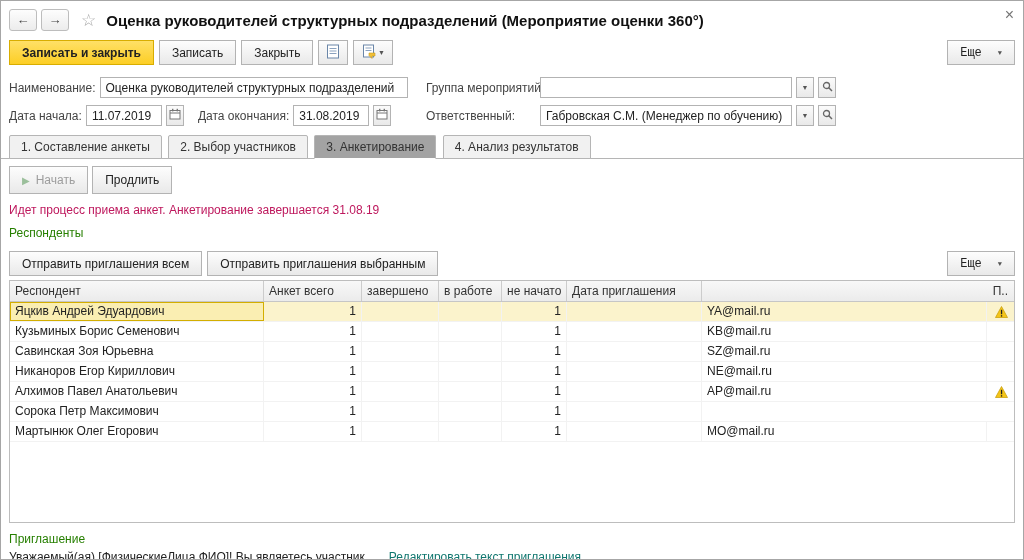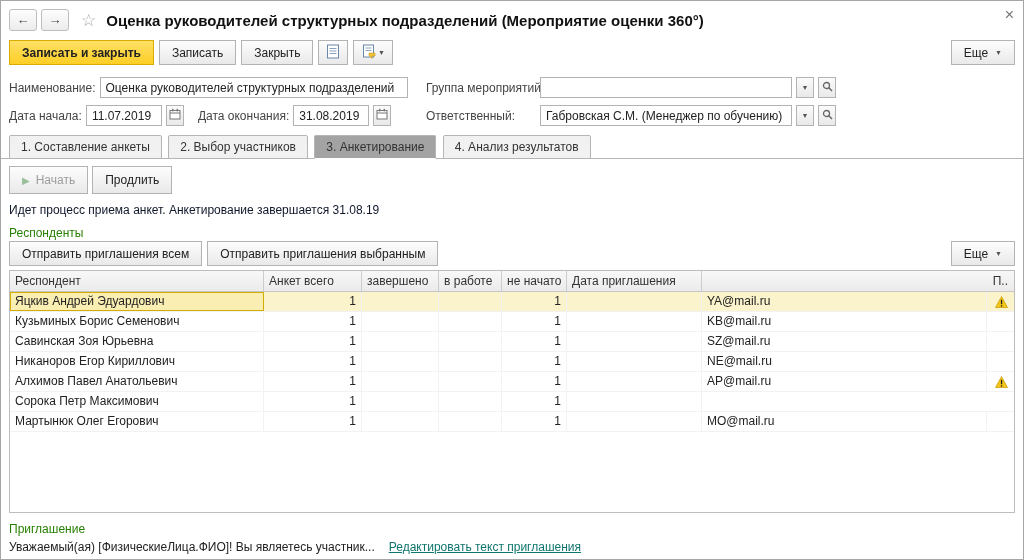--- a/index.html
+++ b/index.html
@@ -16,21 +16,21 @@
 
   
   .toolbar { display:flex; align-items:center; gap:5px; padding:3px 8px 7px 8px; flex:0 0 auto; }
   .btn { height:25px; padding:3px 12px; border:1px solid #b3b3b3; border-radius:0; background:linear-gradient(#fdfdfd,#e9e9e9); font-family:"Liberation Sans",sans-serif; font-size:12px; color:#222; cursor:pointer; white-space:nowrap; }
   .btn.primary { background:linear-gradient(#ffe067,#fcce25); border-color:#d8ad00; font-weight:bold; }
   .btn:disabled { color:#9d9d9d; cursor:default; }
   .iconbtn { width:30px; padding:2px 4px; display:flex; align-items:center; justify-content:center; gap:2px; }
   .iconbtn.withcaret { width:40px; }
   .caret { font-size:7px; color:#555; }
   .flexspacer { flex:1; }
-  .morebtn { display:flex; align-items:center; gap:7px; }
+  .morebtn { display:flex; align-items:center; gap:16px;font-family:Liberation Mono, monospace; }
 
   
   .fields { flex:0 0 auto; }
   .frow { position:relative; height:25px; margin:3px 8px; }
   .grp { display:flex; align-items:center; gap:4px; height:25px; float:left; }
   .rightgrp { position:absolute; left:417px; top:0; display:flex; align-items:center; gap:4px; height:25px; }
   .lbl { color:#444; white-space:nowrap; }
   .lbl-r { width:110px; }
   .inp { height:21px; border:1px solid #b3b3b3; padding:1px 5px; font-family:"Liberation Sans",sans-serif; font-size:12px; color:#222; background:#fff; }
   .inp-name { width:308px; }
@@ -43,23 +43,23 @@
   .tabs { padding:0 0 0 8px; border-bottom:1px solid #b5b5b5; margin-top:4px; flex:0 0 auto; }
   .tab { display:inline-block; padding:4px 11px; border:1px solid #b5b5b5; background:#f1f1f1; margin-right:3px; margin-bottom:-1px; border-radius:2px 2px 0 0; color:#333; cursor:pointer; position:relative; }
   .tab.active { background:#a3a3a3; border-bottom-color:#fff; }
 
   
   .panel { flex:1; padding:7px 8px 0 8px; background:#fff; display:flex; flex-direction:column; overflow:hidden; }
   .actionrow { display:flex; gap:4px; }
   .startbtn { display:flex; align-items:center; gap:6px; height:28px; }
   .playicon { color:#9bbf9b; font-size:10px; }
   .extendbtn { height:28px; }
-  .status { margin-top:9px; color:#0f172a; }
+  .status { margin-top:9px; color:#be185d; }
   .grouplabel { margin-top:9px; color:#267f00; }
-  .inviterow { display:flex; gap:5px; margin-top:1px; align-items:center; }
+  .inviterow { display:flex; gap:5px; margin-top:11px; align-items:center; }
 
   
   .tablewrap { margin-top:4px; border:1px solid #bdbdbd; height:243px; background:#fff; overflow:hidden; flex:0 0 auto; }
   .thead { display:flex; background:linear-gradient(#f8f8f8,#ebebeb); border-bottom:1px solid #c6c6c6; height:21px; }
   .hcell { padding:3px 5px; border-right:1px solid #cccccc; color:#333; white-space:nowrap; overflow:hidden; cursor:pointer; }
   .trow { display:flex; border-bottom:1px solid #f2f2f2; height:20px; cursor:pointer; }
   .trow.selected { background:#fbf3cc; }
   .tcell { padding:2px 5px; border-right:1px solid #f2f2f2; white-space:nowrap; overflow:hidden; }
   .tcell.focus { border:1px solid #d3ae00; padding:1px 4px; background:#faeeb2; }
   .num { text-align:right; }

